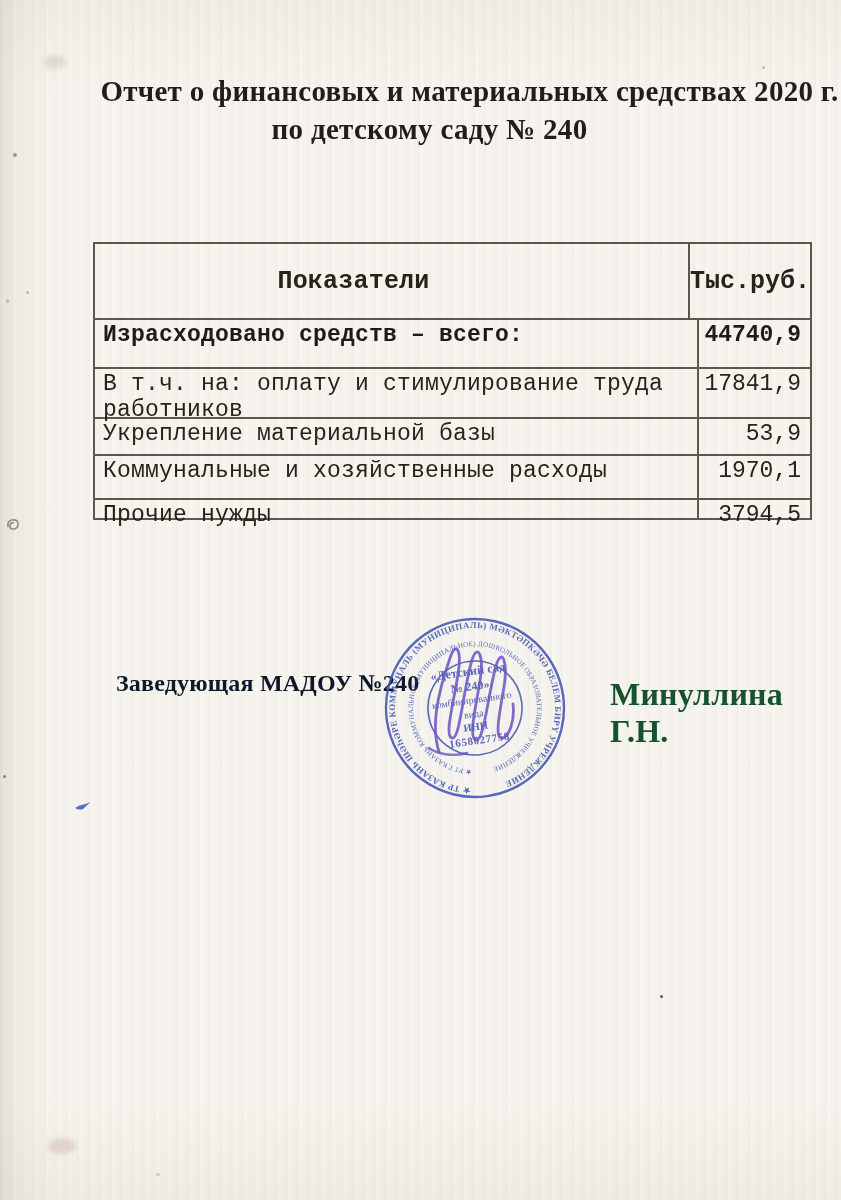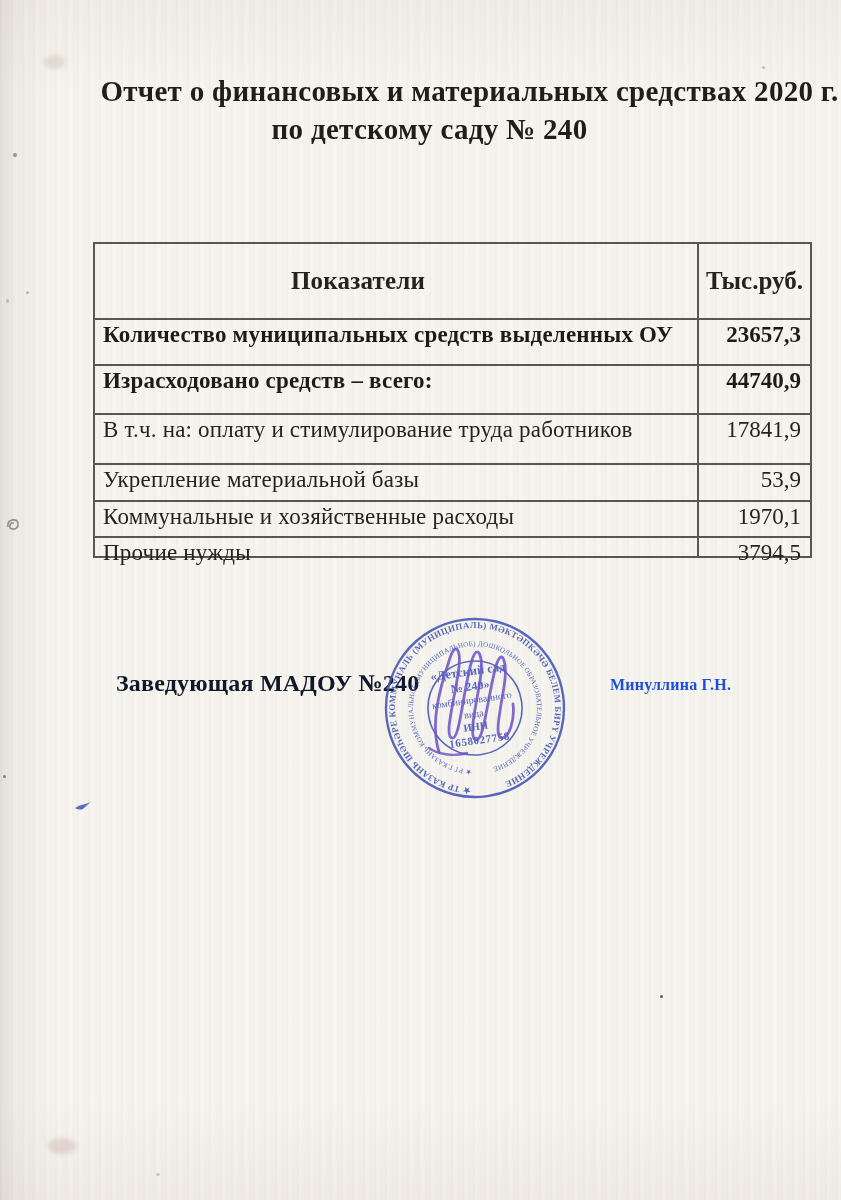--- a/index.html
+++ b/index.html
@@ -21,21 +21,21 @@
   }
   .title{
     position:absolute;left:8px;top:72px;width:841px;text-align:center;
     font-weight:bold;color:#201e19;font-size:29px;line-height:38px;letter-spacing:0.3px;
   }
   .title-line1{display:block;transform:translateX(41px);}
   .title-line2{display:block;transform:translateX(1px);}
 
   .report-table{
     position:absolute;left:93px;top:242px;width:715px;
-    border:2px solid #5a574e;color:#26231c;
+    border:2px solid #5a574e;color:#26231c;font-family:Liberation Mono, monospace;
   }
   .trow{display:flex;border-top:2px solid #5a574e;box-sizing:border-box;}
   .trow.first{border-top:none;}
   .tcell-label{
     width:602px;box-sizing:border-box;padding:2px 6px 0 8px;
     font-size:23px;letter-spacing:0.2px;
   }
   .tcell-value{
     flex:1;box-sizing:border-box;border-left:2px solid #5a574e;
     text-align:right;padding:2px 9px 0 4px;font-size:23px;
@@ -43,30 +43,30 @@
   .row-header{height:74px;font-weight:bold;}
   .row-header .tcell-label{
     display:flex;align-items:center;justify-content:center;
     font-size:25px;padding:0;transform:translateX(-38px);
   }
   .row-header .tcell-value{
     display:flex;align-items:center;justify-content:center;
     font-size:25px;padding:0;text-align:center;transform:none;
   }
   .r1{height:46px;} .r2{height:49px;} .r3{height:50px;}
-  .r4{height:37px;} .r5{height:36px;} .r6{height:20px;}
+  .r4{height:37px;} .r5{height:44px;} .r6{height:20px;}
   .bold{font-weight:bold;color:#1d1b15;}
 
   .sig-left{
     position:absolute;left:116px;top:670px;
     font-size:24px;font-weight:bold;color:#0f172a;letter-spacing:0.2px;
   }
   .sig-right{
     position:absolute;left:610px;top:676px;
-    font-size:16px;font-weight:bold;color:#1d4ed8;letter-spacing:0.2px;
+    font-size:32px;font-weight:bold;color:#14532d;letter-spacing:0.2px;
   }
   .stamp-svg{position:absolute;left:377px;top:610px;}
 
   
   .speck{position:absolute;border-radius:50%;}
   .sp1{left:13px;top:153px;width:4px;height:4px;background:#6f675c;opacity:.65;}
   .sp2{left:26px;top:291px;width:3px;height:3px;background:#8d8478;opacity:.55;}
   .sp3{left:6px;top:299px;width:3px;height:4px;background:#8d8478;opacity:.45;}
   .sp4{left:3px;top:775px;width:3px;height:3px;background:#5c564e;opacity:.7;}
   .sp5{left:660px;top:995px;width:3px;height:3px;background:#3a362f;opacity:.8;}
@@ -102,24 +102,20 @@
 
 <div class="title">
   <span class="title-line1">Отчет о финансовых и материальных средствах 2020 г.</span>
   <span class="title-line2">по детскому саду № 240</span>
 </div>
 
 <div class="report-table">
   <div class="trow first row-header">
     <div class="tcell-label">Показатели</div>
     <div class="tcell-value">Тыс.руб.</div>
-  </div>
-  <div class="trow r1 bold">
-    <div class="tcell-label">Количество муниципальных средств выделенных ОУ</div>
-    <div class="tcell-value">23657,3</div>
   </div>
   <div class="trow r2 bold">
     <div class="tcell-label">Израсходовано средств – всего:</div>
     <div class="tcell-value">44740,9</div>
   </div>
   <div class="trow r3">
     <div class="tcell-label">В т.ч. на: оплату и стимулирование труда работников</div>
     <div class="tcell-value">17841,9</div>
   </div>
   <div class="trow r4">

